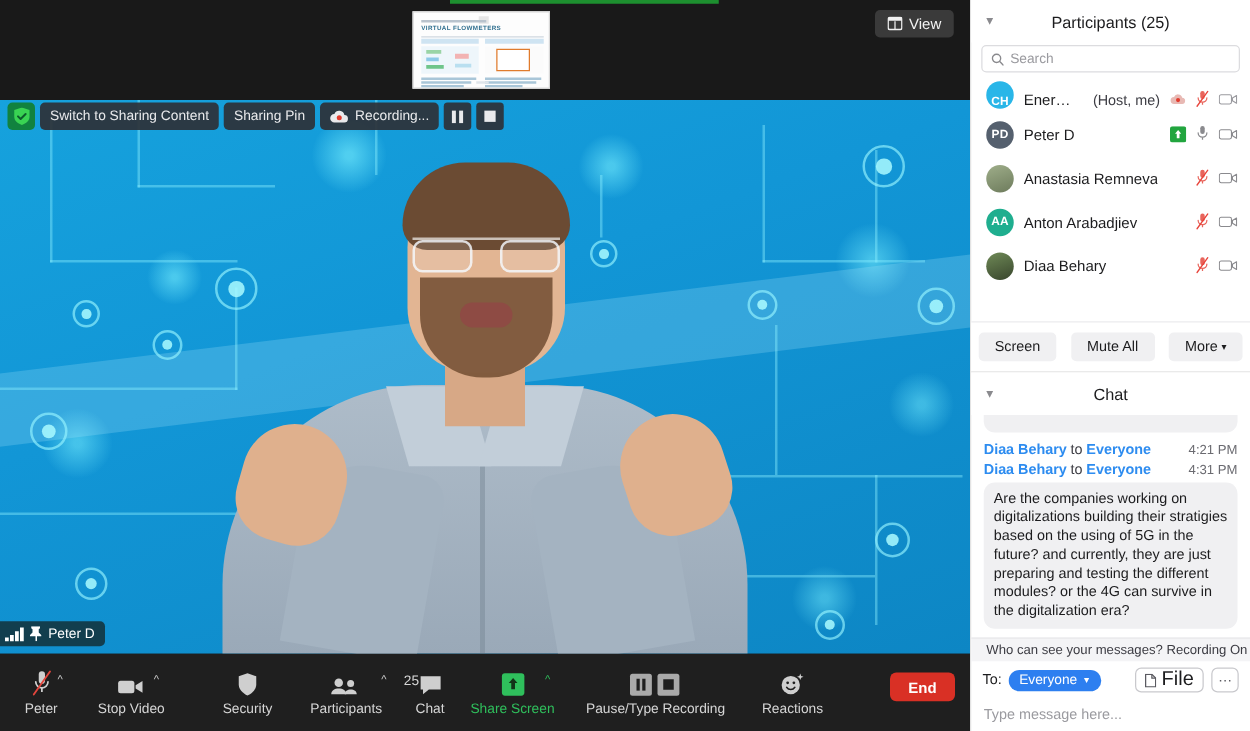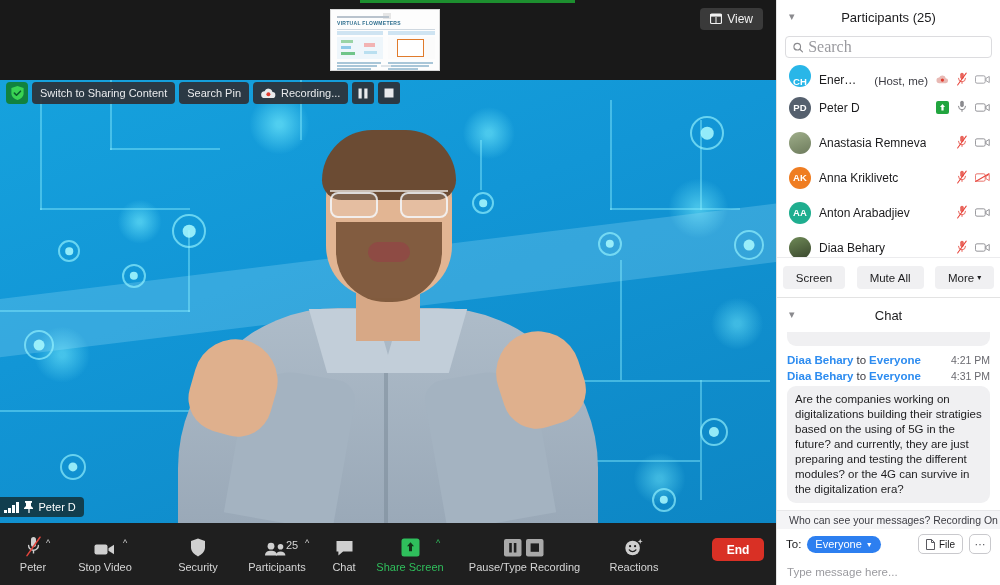--- a/index.html
+++ b/index.html
@@ -163,21 +163,21 @@
   }
   .tb-item {
     position: relative; display:flex; flex-direction:column; align-items:center; justify-content:center;
     height: 62px; color:#d6d6d6; cursor:pointer; gap:4px;
   }
   .tb-ico { height: 22px; display:flex; align-items:flex-end; justify-content:center; }
   .tb-label { font-size: 11px; line-height: 12px; white-space: nowrap; }
   .tb-caret {
     position:absolute; top: 16px; font-size: 9px; color:#cfcfcf; line-height:1;
   }
-  .tb-badge { position:absolute; top:16px; font-size:11px; color:#d6d6d6; }
+  .tb-badge { position:absolute; top:16px; font-size:11px; color:#d6d6d6;margin-left:37px; }
   #end-btn {
     position:absolute; right: 12px; top: 15px; width: 52px; height: 23px;
     background:#d93025; border-radius: 5px; color:#fff; font-size:12px; font-weight:bold;
     display:flex; align-items:center; justify-content:center; cursor:pointer;
   }
   .green { color:#2fbf5c !important; }
 
   
   #right { width: 224px; height: 585px; background:#fff; display:flex; flex-direction:column;
            border-left:1px solid #e3e3e3; }
@@ -187,22 +187,22 @@
     font-size: 13px; color:#1c1c1e; background:#fff;
   }
   .panel-head .chev { position:absolute; left:12px; top:10px; font-size:11px; color:#8a8a8e; cursor:pointer; }
 
   #search-wrap { padding: 2px 8px 6px; }
   #search-box {
     height: 22px; border:1px solid #dcdcdf; border-radius:4px; background:#fff;
     display:flex; align-items:center; gap:5px; padding: 0 7px;
   }
   #search-box input {
-    border:none; outline:none; font-size:16px; color:#1c1c1e; width:100%;
-    font-family:Liberation Serif, serif; background:transparent;
+    border:none; outline:none; font-size:11px; color:#1c1c1e; width:100%;
+    font-family:Liberation Sans, sans-serif; background:transparent;
   }
   #search-box input::placeholder { color:#9a9a9f; }
 
   #plist { flex: 0 0 193px; overflow:hidden; position: relative; }
   .prow {
     height: 35px; display:flex; align-items:center; padding: 0 10px 0 12px; gap:8px;
     cursor:pointer;
   }
   .prow:first-child { height: 26px; align-items: flex-end; padding-bottom: 3px; }
   .av { width:22px; height:22px; border-radius:50%; flex:0 0 22px;
@@ -240,21 +240,21 @@
   }
   #chat-to { height:30px; display:flex; align-items:center; padding: 0 9px; gap:6px; }
   #chat-to .lbl { font-size:11.5px; color:#1c1c1e; }
   .to-chip {
     height: 17px; background:#2d7ff0; color:#fff; border-radius:9px;
     display:flex; align-items:center; gap:4px; padding: 0 8px; font-size:11px; cursor:pointer;
   }
   .to-right { margin-left:auto; display:flex; align-items:center; gap:6px; }
   .file-btn {
     height:20px; border:1px solid #c9c9cd; border-radius:5px; background:#fff;
-    display:flex; align-items:center; gap:4px; padding: 0 7px; font-size:10px; color:#1c1c1e; cursor:pointer;
+    display:flex; align-items:center; gap:4px; padding: 0 7px; font-size:16px; color:#1c1c1e; cursor:pointer;
   }
   .dots-btn {
     width:22px; height:20px; border:1px solid #c9c9cd; border-radius:5px; background:#fff;
     display:flex; align-items:center; justify-content:center; font-size:11px; color:#5a5a60; cursor:pointer;
   }
   #chat-input {
     height: 26px; padding: 0 10px; font-size:11.5px; color:#9a9a9f; display:flex; align-items:center;
     cursor:text;
   }
 </style>
@@ -374,21 +374,21 @@
       <div class="sb-shield">
         <svg width="13" height="14" viewBox="0 0 13 14">
           <path d="M6.5 0 12.6 2v5.2c0 3.4-2.6 5.6-6.1 6.7C3 12.8.4 10.6.4 7.2V2z" fill="#39d353"></path>
           <path d="M3.4 7.1l2.1 2.1 4-4" fill="none" stroke="#0b5e2c" stroke-width="1.6" stroke-linecap="round" stroke-linejoin="round"></path>
         </svg>
       </div>
       <div class="sb-pill">
         <span>Switch to Sharing Content</span>
       </div>
       <div class="sb-pill">
-        <span>Search Pin</span>
+        <span>Sharing Pin</span>
       </div>
       <div class="sb-pill">
         <svg width="15" height="11" viewBox="0 0 15 11">
           <path d="M3.6 10h7.6a3 3 0 0 0 .3-6 4.2 4.2 0 0 0-8-.8A2.8 2.8 0 0 0 3.6 10z" fill="#e9eaec"></path>
           <circle cx="7.4" cy="6.2" r="2" fill="#e23b2e"></circle>
         </svg>
         <span>Recording...</span>
       </div>
       <div class="sb-sq">
         <svg width="10" height="11" viewBox="0 0 10 11">
@@ -580,39 +580,20 @@
             <line x1="7.5" y1="13.6" x2="7.5" y2="16.6" stroke="#e8655c" stroke-width="1.4"></line>
             <line x1="1.4" y1="18.2" x2="13.4" y2="1.6" stroke="#e8453c" stroke-width="1.5" stroke-linecap="round"></line>
           </svg>
           <svg width="15" height="11" viewBox="0 0 20 13">
             <rect x="0.6" y="1.6" width="13" height="9.8" rx="2" fill="none" stroke="#8a8a8e" stroke-width="1.2"></rect>
             <path d="M14.6 5 19 2.4v8.2L14.6 8z" fill="none" stroke="#8a8a8e" stroke-width="1.2" stroke-linejoin="round"></path>
           </svg>
         </span>
       </div>
 
-      <div class="prow">
-        <span class="av" style="background:#ef7d22;">
-          <span>AK</span>
-        </span>
-        <span class="pname">Anna Kriklivetc</span>
-        <span class="picons">
-          <svg width="12" height="15" viewBox="0 0 15 21">
-            <rect x="5" y="1" width="5" height="9" rx="2.5" fill="#e8655c"></rect>
-            <path d="M2.6 8.8a4.9 4.9 0 0 0 9.8 0" fill="none" stroke="#e8655c" stroke-width="1.4" stroke-linecap="round"></path>
-            <line x1="7.5" y1="13.6" x2="7.5" y2="16.6" stroke="#e8655c" stroke-width="1.4"></line>
-            <line x1="1.4" y1="18.2" x2="13.4" y2="1.6" stroke="#e8453c" stroke-width="1.5" stroke-linecap="round"></line>
-          </svg>
-          <svg width="15" height="11" viewBox="0 0 20 13">
-            <rect x="0.6" y="1.6" width="13" height="9.8" rx="2" fill="none" stroke="#e8655c" stroke-width="1.2"></rect>
-            <path d="M14.6 5 19 2.4v8.2L14.6 8z" fill="none" stroke="#e8655c" stroke-width="1.2" stroke-linejoin="round"></path>
-            <line x1="0.8" y1="11.8" x2="18.6" y2="1.4" stroke="#e8453c" stroke-width="1.4" stroke-linecap="round"></line>
-          </svg>
-        </span>
-      </div>
 
       <div class="prow">
         <span class="av" style="background:#1fae8f;">
           <span>AA</span>
         </span>
         <span class="pname">Anton Arabadjiev</span>
         <span class="picons">
           <svg width="12" height="15" viewBox="0 0 15 21">
             <rect x="5" y="1" width="5" height="9" rx="2.5" fill="#e8655c"></rect>
             <path d="M2.6 8.8a4.9 4.9 0 0 0 9.8 0" fill="none" stroke="#e8655c" stroke-width="1.4" stroke-linecap="round"></path>

